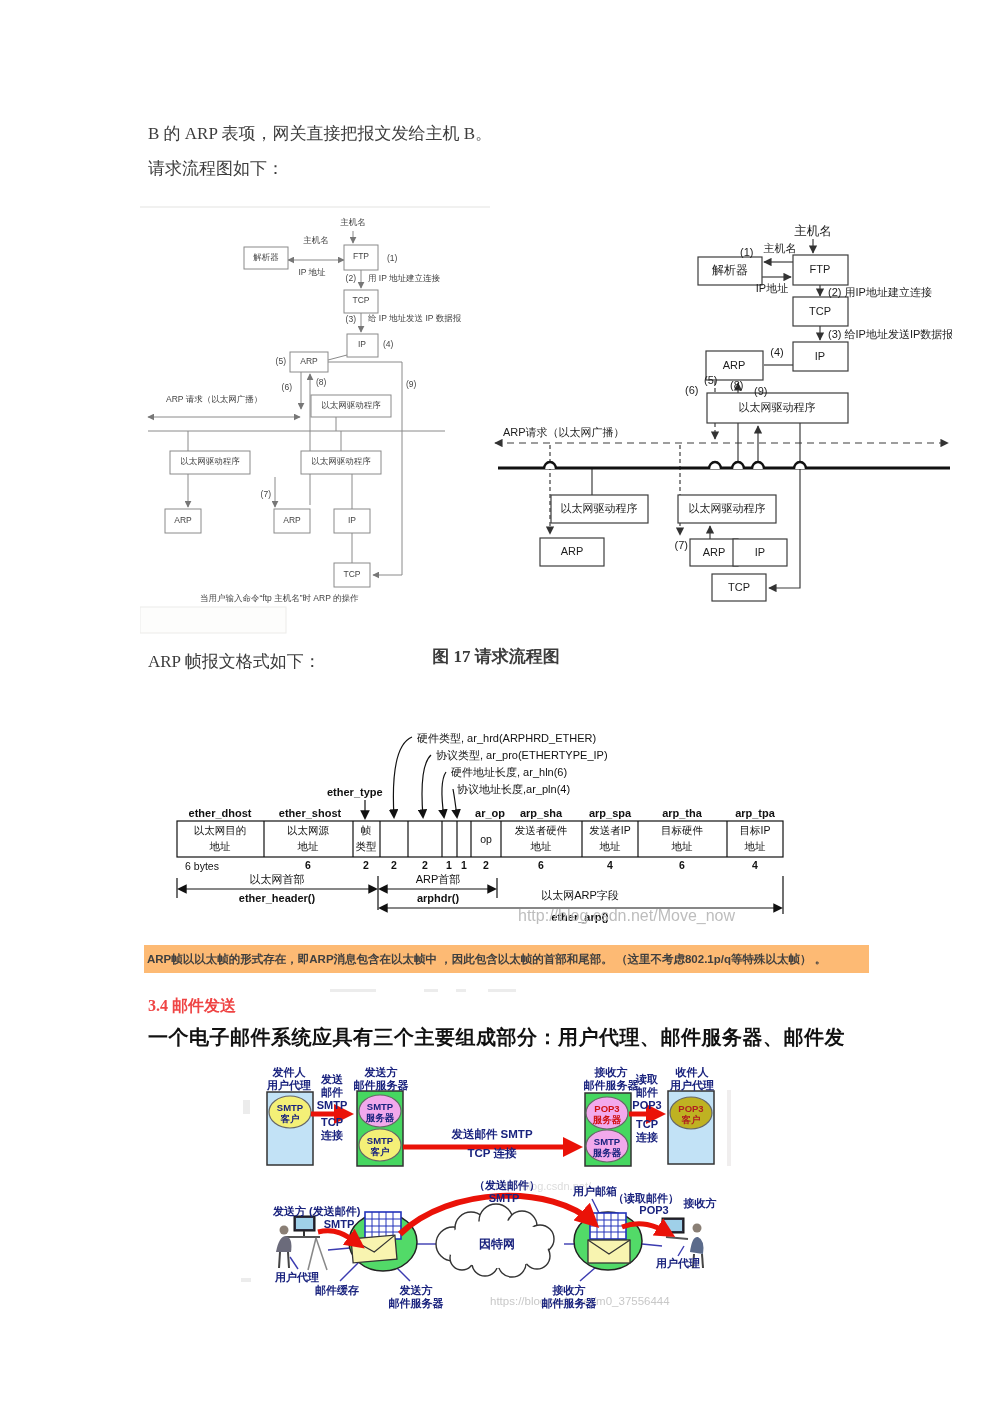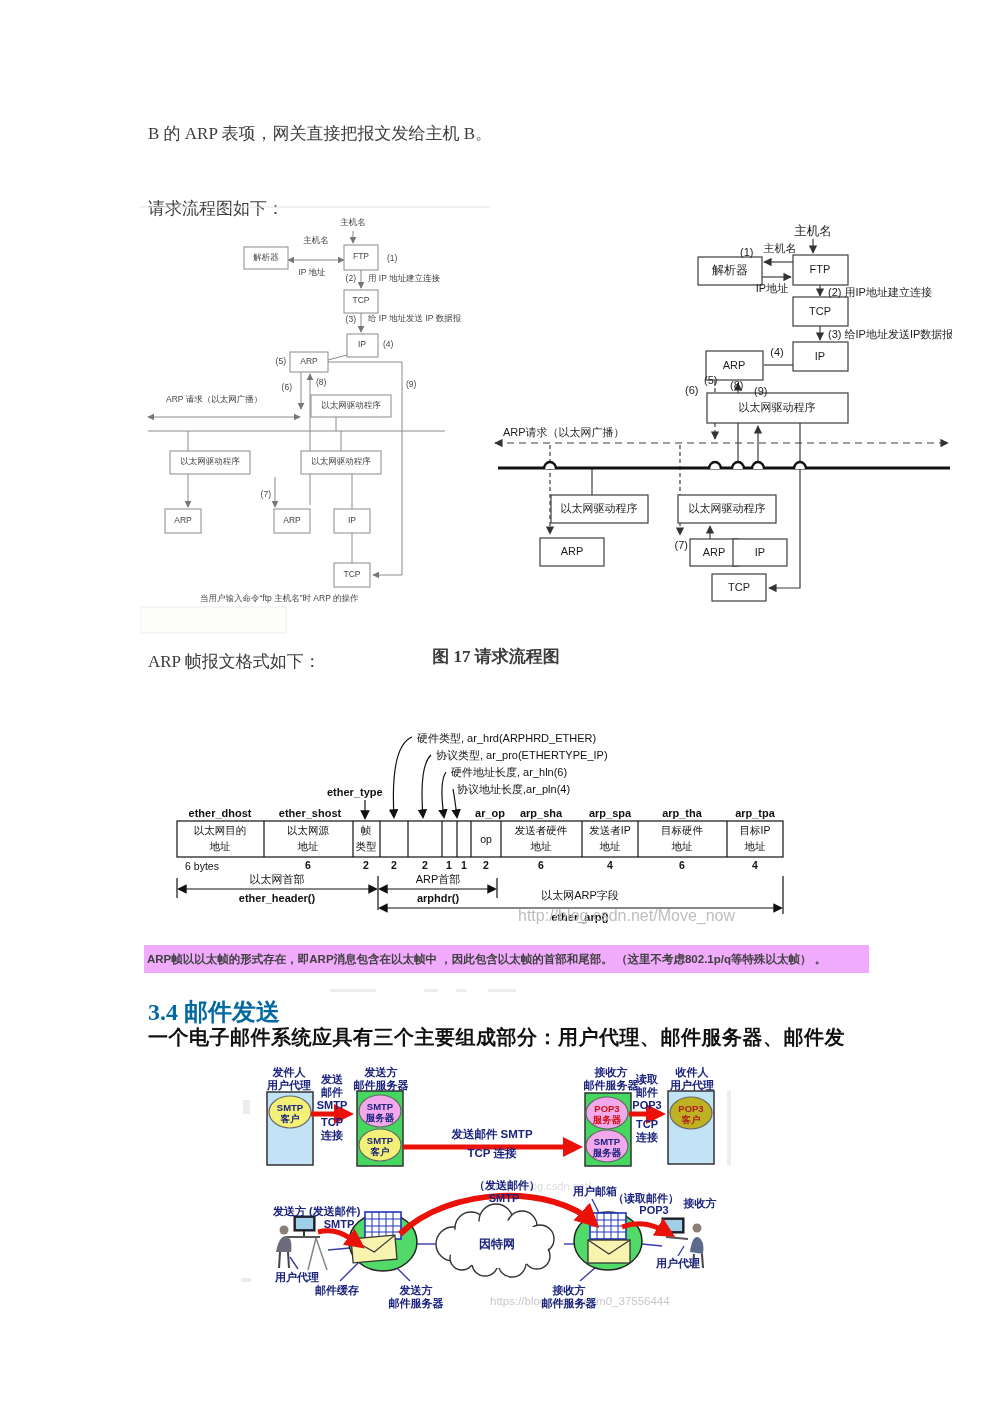--- a/index.html
+++ b/index.html
@@ -1,35 +1,35 @@
 <!DOCTYPE html>
 <html><head>
 <meta charset="utf-8">
 <style>
   html,body{margin:0;padding:0;background:#ffffff;}
   #page{position:relative;width:992px;height:1403px;background:#ffffff;overflow:hidden;
         font-family:"Liberation Sans",sans-serif;}
   .abs{position:absolute;}
   .serif{font-family:"Liberation Serif",serif;color:#3c3c3c;font-size:17px;}
   .center{text-align:center;font-weight:bold;}
-  .graynote{background:#f0abfc;color:#3f3f3f;font-family:"Liberation Sans",sans-serif;
+  .graynote{background:#fdba74;color:#3f3f3f;font-family:"Liberation Sans",sans-serif;
             font-weight:bold;font-size:11.5px;line-height:28px;white-space:nowrap;}
-  .h34{font-family:"Liberation Serif",serif;font-weight:bold;font-size:24px;color:#0369a1;}
+  .h34{font-family:"Liberation Serif",serif;font-weight:bold;font-size:16px;color:#ef4444;}
   .p4{font-family:"Liberation Serif",serif;font-weight:bold;font-size:20px;color:#111;letter-spacing:.5px;white-space:nowrap;text-align:center;}
   .dash{background:#ececec;}
   svg text{font-family:"Liberation Sans",sans-serif;}
   .mono{font-family:"DejaVu Sans Mono",monospace;}
 </style>
 </head>
 <body>
 
 <div id="page">
 
   <div class="abs serif" style="left:148px;top:122px;">B 的 ARP 表项，网关直接把报文发给主机 B。</div>
-  <div class="abs serif" style="left:148px;top:157px;margin-top:40px;">请求流程图如下：</div>
+  <div class="abs serif" style="left:148px;top:157px;">请求流程图如下：</div>
 
   <svg class="abs" style="left:140px;top:205px;" width="812" height="432" viewBox="0 0 812 432">
     <defs>
       <marker id="mB" viewBox="0 0 10 10" refX="9" refY="5" markerWidth="7" markerHeight="7" orient="auto-start-reverse">
         <path d="M0,0 L10,5 L0,10 z" fill="#333"></path>
       </marker>
       <marker id="mG" viewBox="0 0 10 10" refX="9" refY="5" markerWidth="7" markerHeight="7" orient="auto-start-reverse">
         <path d="M0,0 L10,5 L0,10 z" fill="#777"></path>
       </marker>
     </defs>

